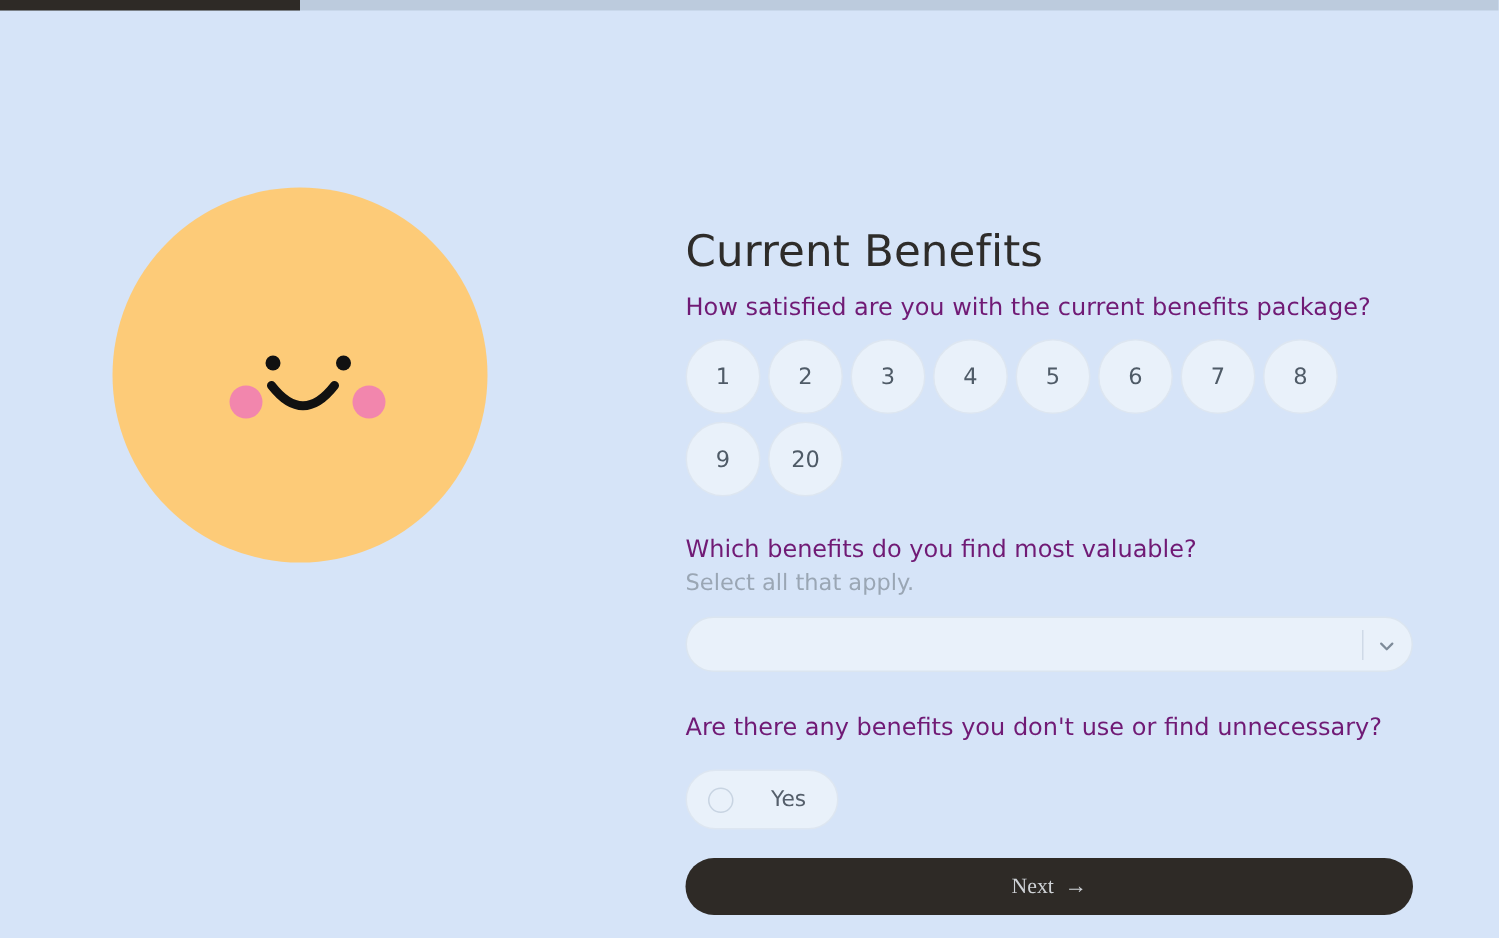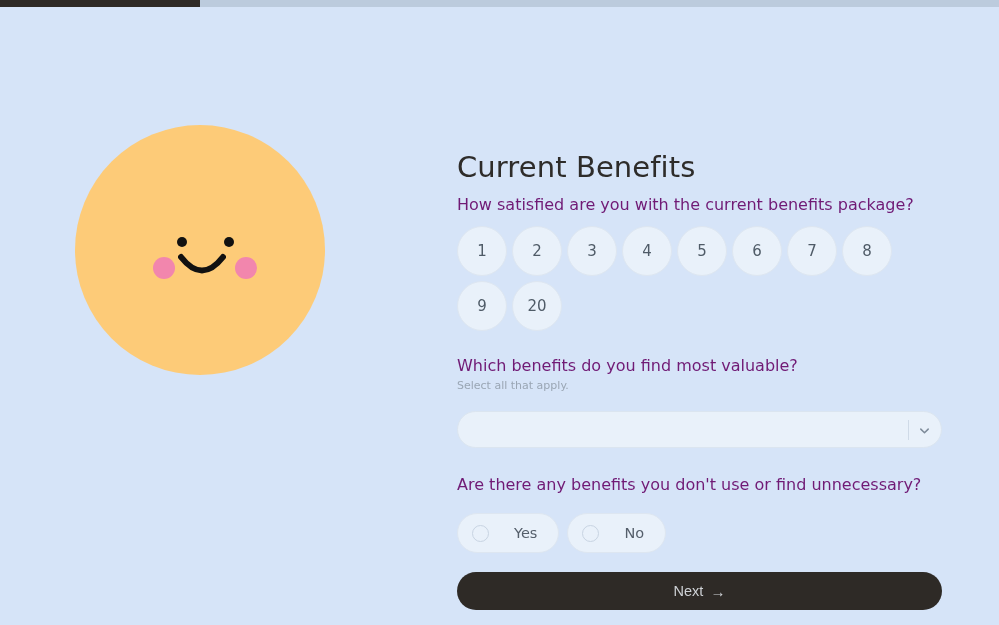--- a/index.html
+++ b/index.html
@@ -103,21 +103,21 @@
     letter-spacing: 0.1px;
     white-space: nowrap;
   }
   .question {
     font-size: 16px;
     color: #701a75;
     font-weight: 400;
     white-space: nowrap;
   }
   .helper {
-    font-size: 11px;
+    font-size: 15px;
     color: #9aa6b4;
     margin-top: 4px;
     white-space: nowrap;
   }
 
   .q1 { position: absolute; left: 0; top: 152px; }
   .q2 { position: absolute; left: 0; top: 313px; }
   .q3 { position: absolute; left: 0; top: 432px; }
 
   
@@ -216,21 +216,21 @@
     position: absolute;
     left: 0;
     top: 529px;
     width: 485px;
     height: 38px;
     border-radius: 19px;
     background: #2e2a26;
     border: none;
     color: #cfd2d6;
     font-size: 14.5px;
-    font-family: Liberation Sans, sans-serif;
+    font-family: Liberation Serif, serif;
     display: flex;
     align-items: center;
     justify-content: center;
     gap: 7px;
     cursor: pointer;
     padding: 0;
   }
   .next-arrow { font-size: 15px; line-height: 1; }
 </style>
 </head>
@@ -288,24 +288,20 @@
 
     <div class="q3">
       <div class="question">Are there any benefits you don't use or find unnecessary?</div>
     </div>
 
     <div class="choices">
       <button class="choice-pill">
         <span class="radio-dot"></span>
         <span class="choice-label">Yes</span>
       </button>
-      <button class="choice-pill">
-        <span class="radio-dot"></span>
-        <span class="choice-label">No</span>
-      </button>
     </div>
 
     <button class="next-btn">
       <span>Next</span>
       <span class="next-arrow">→</span>
     </button>
 
   </div>
 </div>
 

